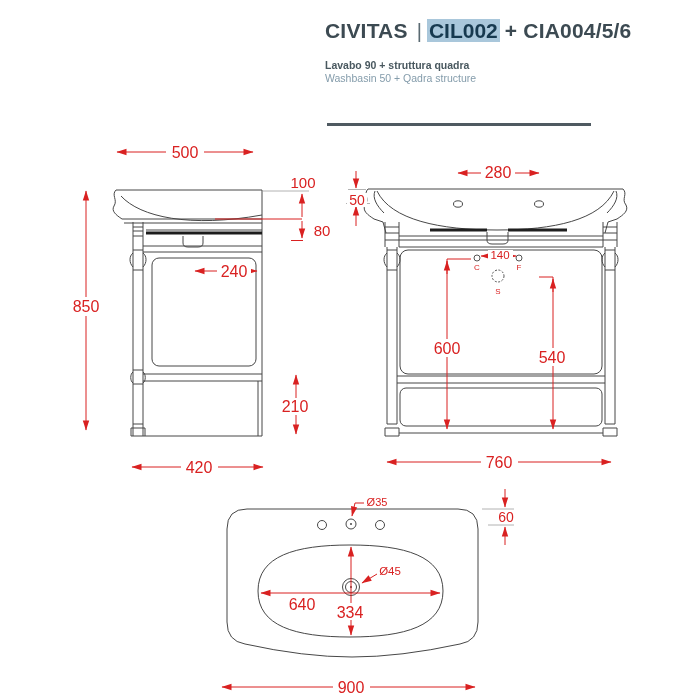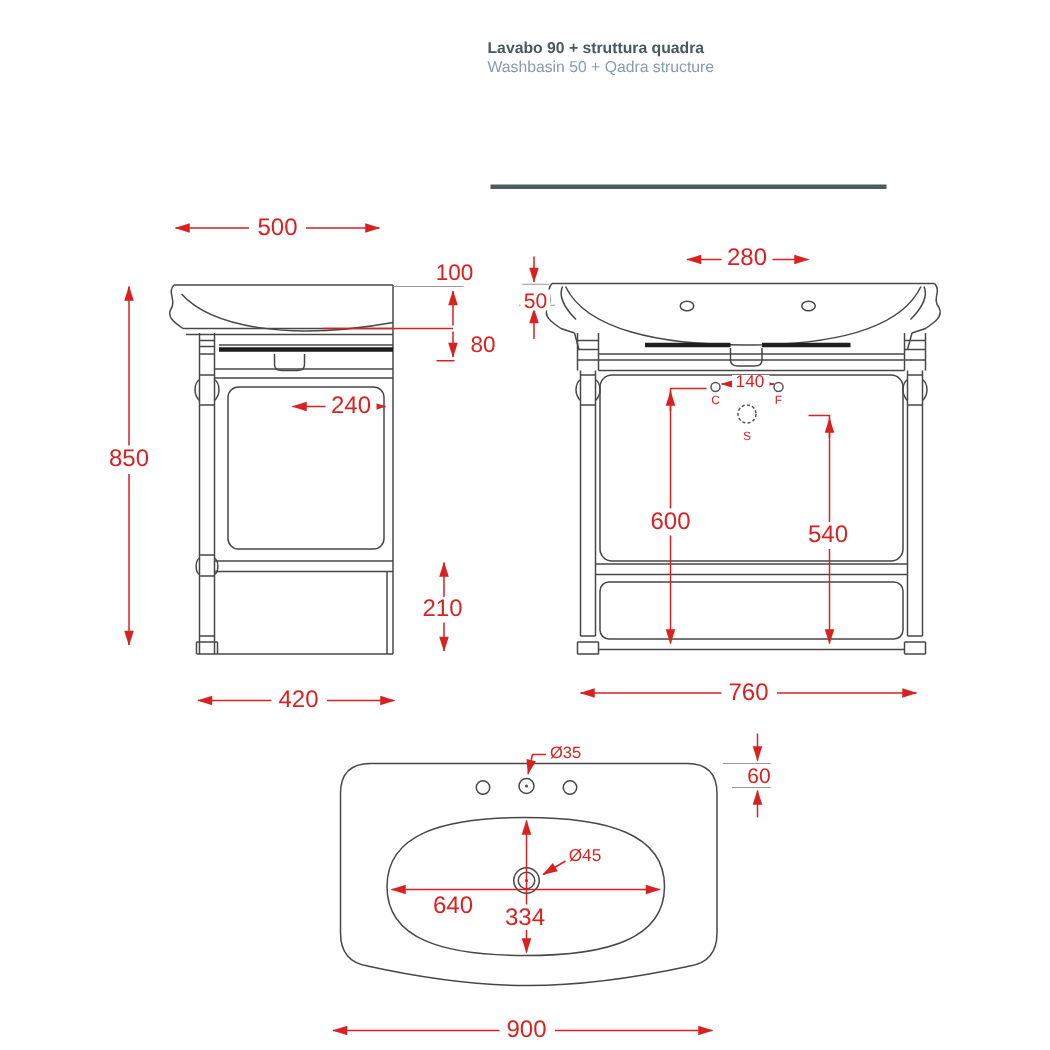--- a/index.html
+++ b/index.html
@@ -6,41 +6,47 @@
   body{
     width:700px;height:700px;position:relative;background:#ffffff;
     font-family:"Liberation Sans", sans-serif;overflow:hidden;
   }
   .header{position:absolute;left:325px;top:19px;line-height:1.1;}
   .title-row{display:flex;align-items:baseline;white-space:nowrap;}
   .brand{font-size:21px;font-weight:bold;color:#3c4a52;letter-spacing:.2px;}
   .sep{font-size:20px;font-weight:400;color:#5a6a72;margin:0 5px 0 9px;}
   .code-hl{font-size:21px;font-weight:bold;color:#16394f;background:#a9c7db;padding:0 2px;}
   .code-suffix{font-size:21px;font-weight:bold;color:#3c4a52;margin-left:5px;letter-spacing:.2px;}
-  .subtitle-it{margin-top:8px;font-size:10.5px;font-weight:700;color:#49585f;}
+  .subtitle-it{margin-top:18px;font-size:10.5px;font-weight:700;color:#49585f;}
   .subtitle-en{margin-top:1px;font-size:10.5px;font-weight:400;color:#849cab;}
   .underline{position:absolute;left:327px;top:123px;width:264px;height:2.5px;background:#4f5a61;}
   svg{position:absolute;left:0;top:0;}
   .ln{stroke:#474747;stroke-width:1;fill:none;}
   .ln-thick{stroke:#1f1f1f;stroke-width:3;fill:none;}
   .ext{stroke:#999;stroke-width:.75;fill:none;}
   .red{stroke:#d92121;stroke-width:1;fill:none;}
   text{fill:#d92121;font-family:"Liberation Sans",sans-serif;text-anchor:middle;dominant-baseline:central;}
   .t16{font-size:16px;}
   .t15{font-size:15px;}
   .t14{font-size:14px;}
   .t12{font-size:11.5px;}
   .t11{font-size:11px;}
   .t8{font-size:8px;}
   .bg{fill:#ffffff;stroke:none;}
 </style>
 </head>
 <body>
 
 <div class="header">
+  <div class="title-row">
+    <span class="brand">CIVITAS</span>
+    <span class="sep">|</span>
+    <span class="code-hl">CIL002</span>
+    <span class="code-suffix">+ CIA004/5/6</span>
+  </div>
   <div class="subtitle-it">Lavabo 90 + struttura quadra</div>
   <div class="subtitle-en">Washbasin 50 + Qadra structure</div>
 </div>
 <div class="underline"></div>
 
 <svg width="700" height="700" viewBox="0 0 700 700">
   <defs>
     <marker id="arr" viewBox="0 0 10 8" refX="9.5" refY="4" markerWidth="12" markerHeight="8" orient="auto-start-reverse" markerUnits="userSpaceOnUse">
       <path d="M0,0.8 L10,4 L0,7.2 Z" fill="#d92121"></path>
     </marker>

